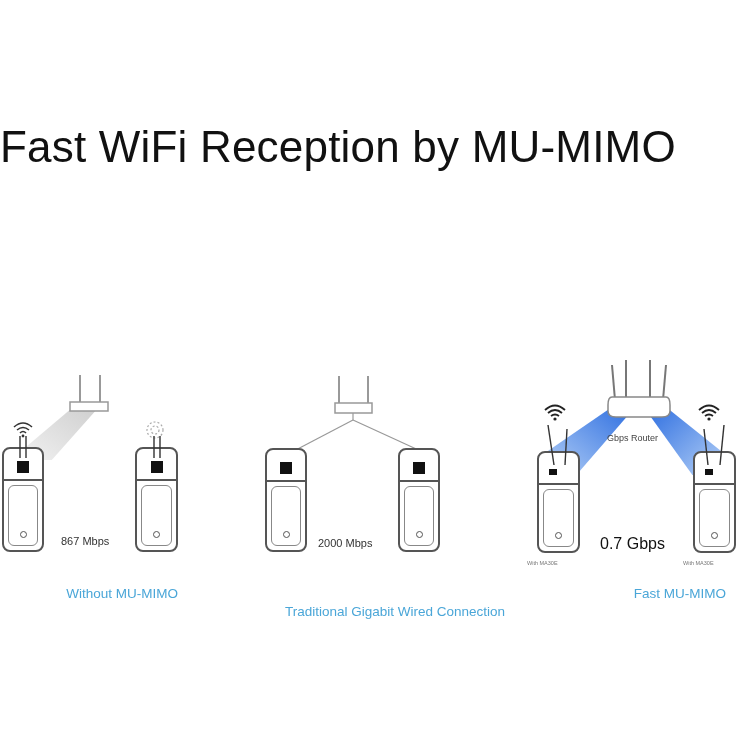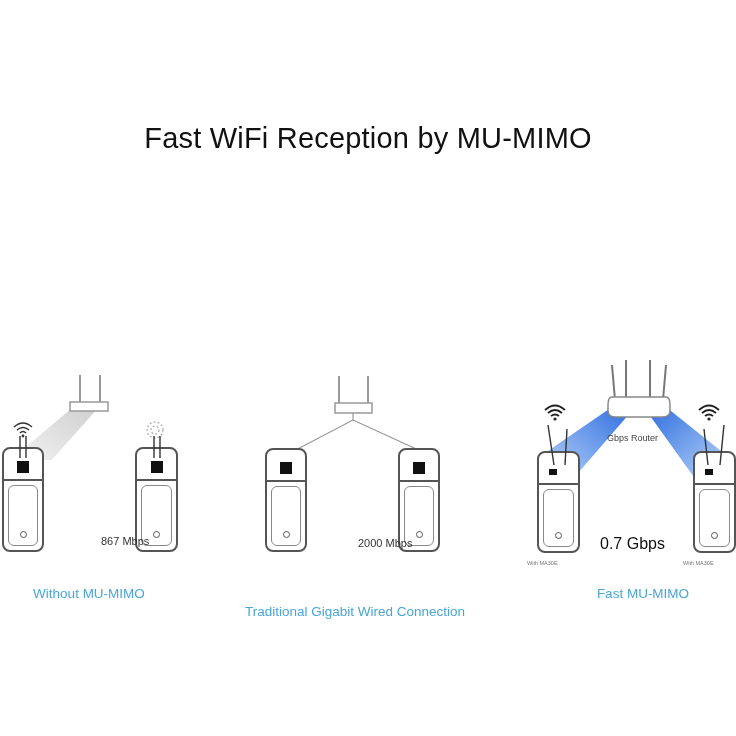--- a/index.html
+++ b/index.html
@@ -1,28 +1,28 @@
 <!DOCTYPE html>
 <html><head>
 <meta charset="utf-8">
 <style>
   html, body { margin: 0; padding: 0; background: #ffffff; }
   body { width: 736px; height: 736px; position: relative; overflow: hidden;
          font-family: "Liberation Sans", "DejaVu Sans", sans-serif; }
-  .title { position: absolute; left: 0; top: 122px; width: 736px; text-align: center;
-           font-size: 29px; color: #111; letter-spacing: 0.2px; }
+  .title { position: absolute; left: 0; top: 122px; width: 736px; text-align: left;
+           font-size: 44px; color: #111; letter-spacing: 0.2px; }
   .abs { position: absolute; }
   .device { position: absolute; border: 2px solid #555; border-radius: 8px; background: #fff; box-sizing: border-box; }
   .device .top { position: absolute; left: 0; right: 0; top: 0; height: 30px; border-bottom: 2px solid #555; border-radius: 6px 6px 0 0; }
   .device .panel { position: absolute; left: 4px; right: 4px; top: 36px; bottom: 4px; border: 1.5px solid #888; border-radius: 6px; }
   .device .led { position: absolute; left: 50%; bottom: 12px; width: 5px; height: 5px; margin-left: -3.5px; border: 1.5px solid #555; border-radius: 50%; }
   .device .plug { position: absolute; left: 50%; top: 12px; width: 12px; height: 12px; margin-left: -6px; background: #111; }
-  .speed { position: absolute; font-size: 11px; color: #333; margin-left: 40px; }
+  .speed { position: absolute; font-size: 11px; color: #333; }
   .speed-big { position: absolute; font-size: 16px; color: #111; }
-  .caption { position: absolute; font-size: 13.5px; color: #4aa6d8; text-align: center; }
+  .caption { position: absolute; font-size: 13.5px; color: #4aa6d8; text-align: right; }
   .tiny { position: absolute; font-size: 5.5px; color: #777; }
   .router-label { position: absolute; font-size: 9px; color: #444; }
 </style>
 </head>
 <body>
 
 <div class="title">Fast WiFi Reception by MU-MIMO</div>
 
 <div>
   <svg class="abs" style="left:0;top:370px" width="130" height="90">

